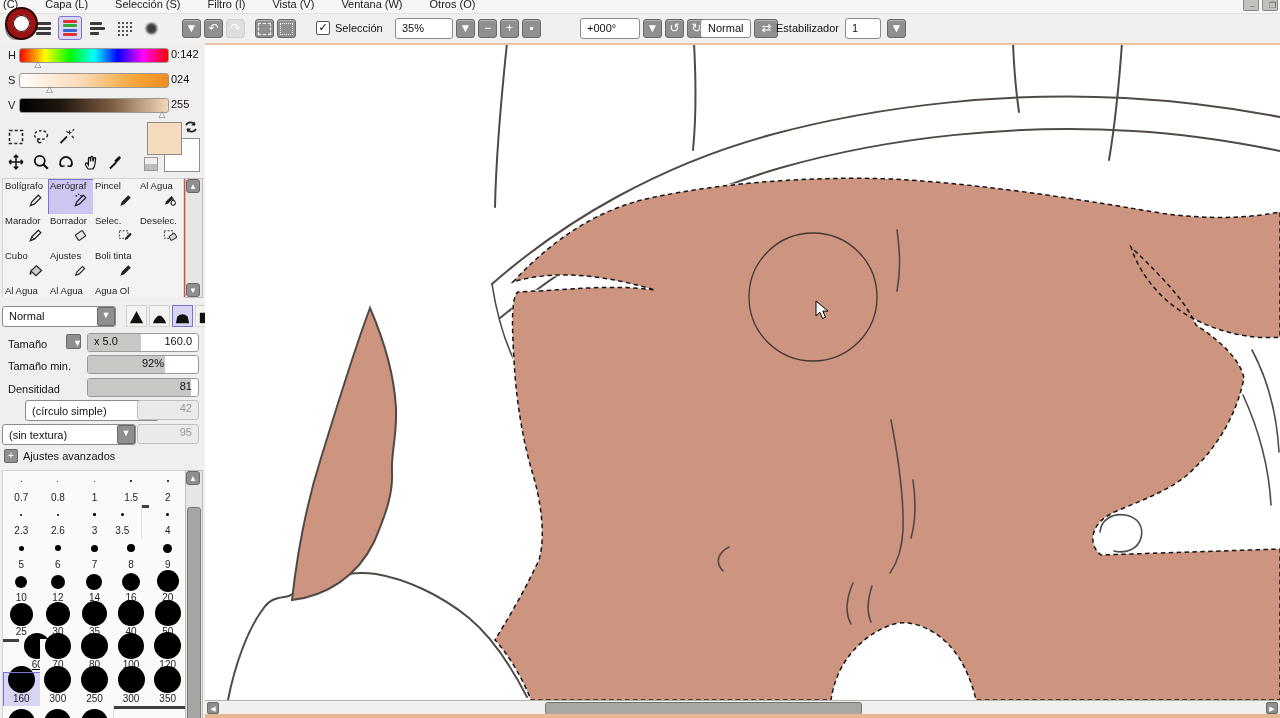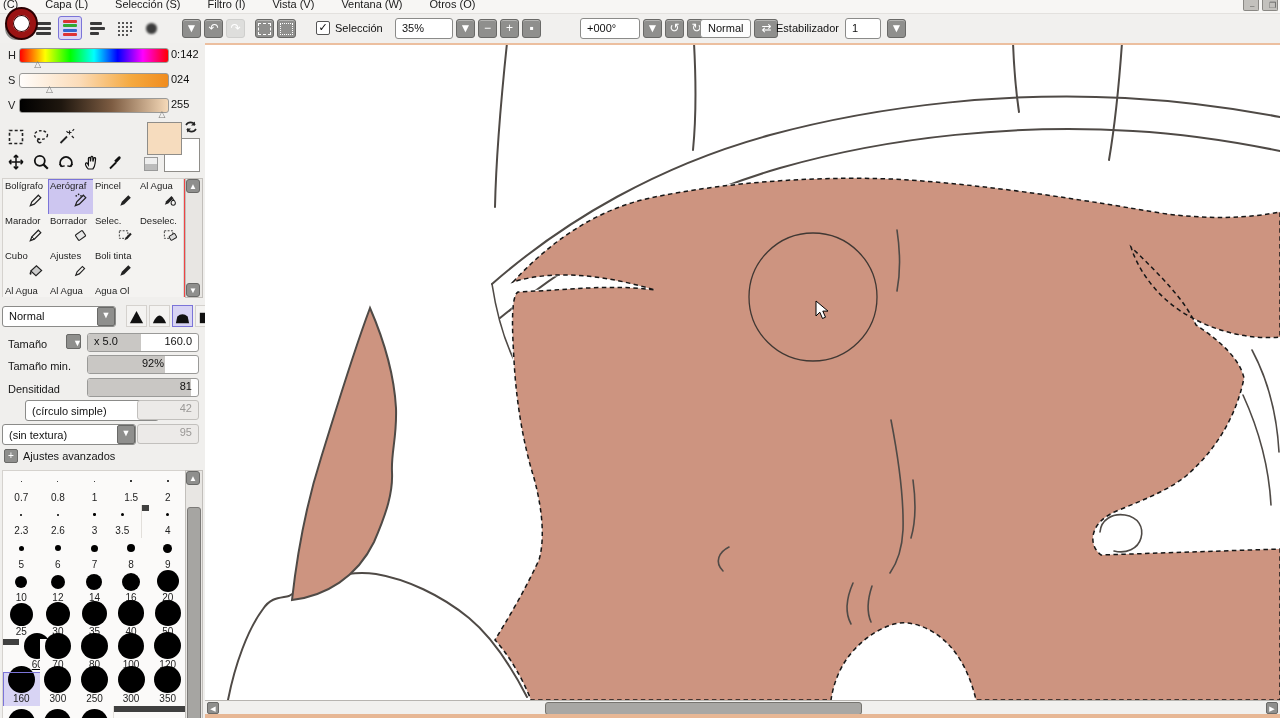--- a/index.html
+++ b/index.html
@@ -75,21 +75,21 @@
   .setlabel{font-size:11px;color:#161616;}
   .valbar{position:absolute;height:17px;border:1px solid #9a9a98;border-radius:3px;background:#fff;overflow:hidden;}
   .valfill{position:absolute;left:0;top:0;bottom:0;background:#c9c7c4;}
   .valtext{position:absolute;top:1px;font-size:11px;color:#111;}
   .disfield{position:absolute;height:17px;border:1px solid #c2c0bd;border-radius:3px;background:#eceae8;
     font-size:11px;color:#9a9896;text-align:right;padding:1px 6px 0 0;}
   .plusicon{width:12px;height:12px;background:#8f8f8d;border:1px solid #696967;border-radius:2px;color:#fff;
     font-size:10px;line-height:11px;text-align:center;display:inline-block;}
   #sizegrid{position:absolute;left:2px;top:427px;width:183px;height:248px;overflow:hidden;
     border:1px solid #d5d2ce;background:#fbfaf9;}
-  .szcell{position:absolute;width:36.6px;height:33.5px;border-right:1px solid #e2dfdb;border-bottom:6px solid #404040;
+  .szcell{position:absolute;width:36.6px;height:33.5px;border-right:1px solid #e2dfdb;border-bottom:3px solid #404040;
     display:flex;flex-direction:column;align-items:center;justify-content:flex-end;background:#fbfaf9;}
   .szcell.sel{background:#d8d4f4;outline:1.5px solid #7b74d8;outline-offset:-1.5px;}
   .szdotwrap{flex:1;display:flex;align-items:center;justify-content:center;width:100%;}
   .szdot{border-radius:50%;background:#000;}
   .sznum{font-size:10px;color:#222;line-height:12px;padding-bottom:1px;}
   
   #canvaswrap{position:absolute;left:205px;top:43px;width:1075px;height:675px;background:#fff;}
   #canvaswrap .topline{position:absolute;left:0;top:0;width:1075px;height:2px;background:#ecbf9f;}
   #hscroll{position:absolute;left:0;top:657px;width:1075px;height:14px;background:#f1f0ee;border-top:1px solid #b7b4b0;}
   #hthumb{position:absolute;left:340px;top:1px;width:315px;height:11px;background:#a8a7a4;

